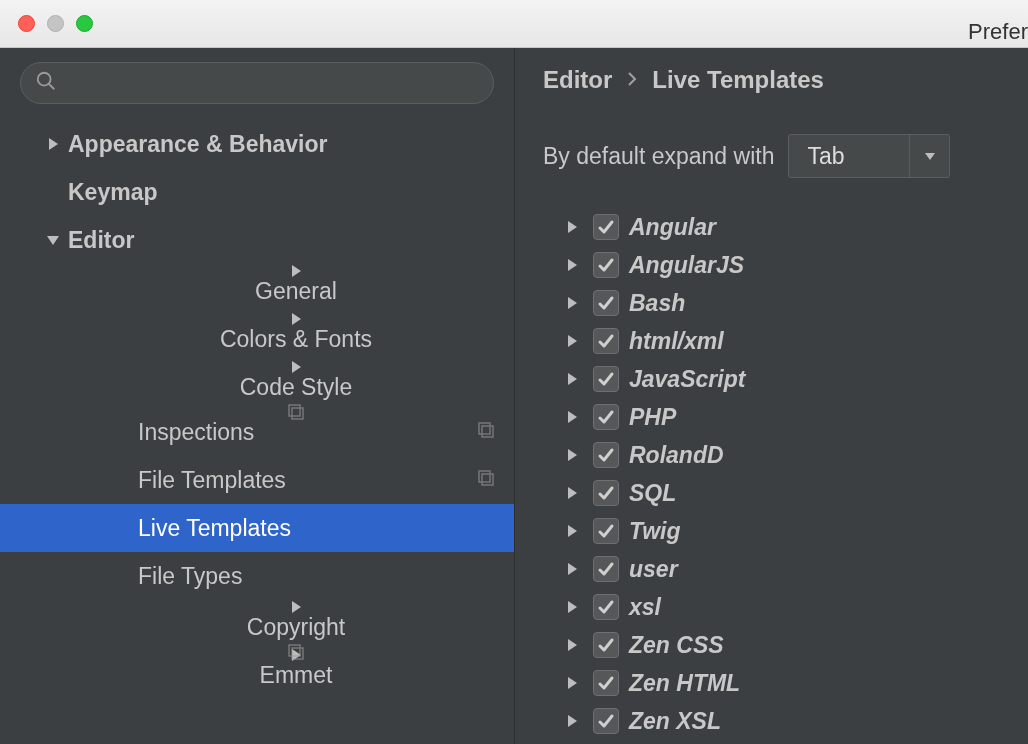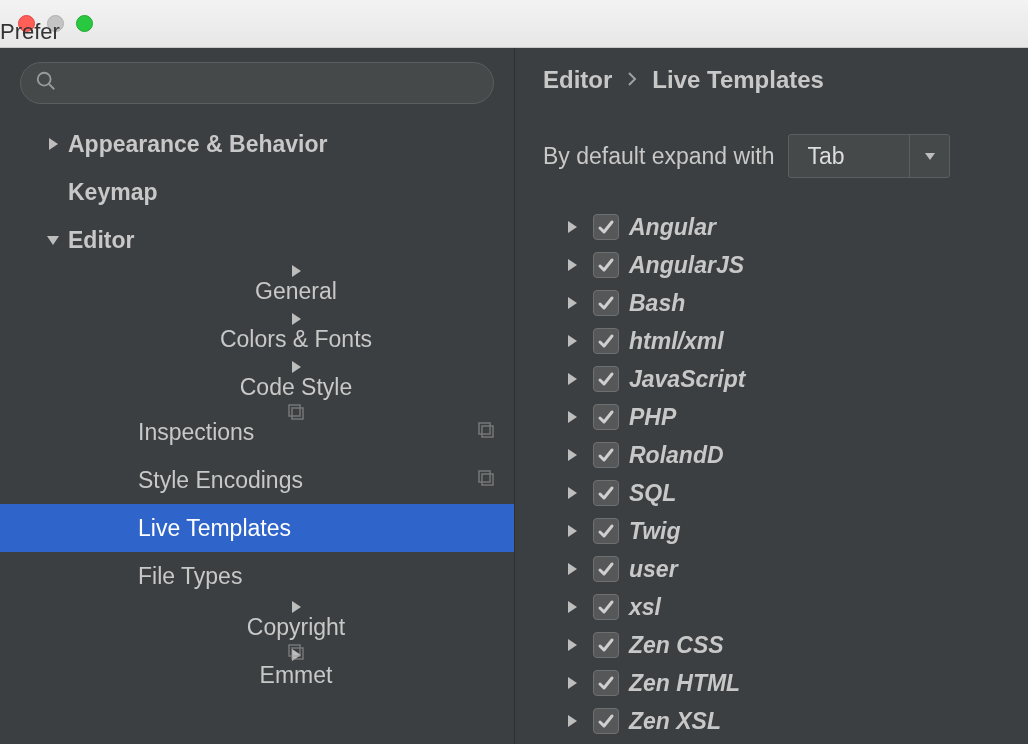--- a/index.html
+++ b/index.html
@@ -19,21 +19,21 @@
     align-items: center;
     padding: 0 18px;
     position: relative;
   }
   .traffic-lights { display: flex; gap: 12px; }
   .tl { width: 17px; height: 17px; border-radius: 50%; }
   .tl-close { background: #ff5f57; border: 1px solid #e24640; }
   .tl-min   { background: #c4c4c4; border: 1px solid #b0b0b0; }
   .tl-zoom  { background: #28c940; border: 1px solid #1fa82f; }
   .win-title {
-    position: absolute; left: 0; right: 8px; 
+    position: absolute; left: 0; right: 0; text-align: right;
     padding-right: 0px;
     color: #333; font-size: 22px;
     pointer-events: none;
     margin-top: 16px;
   }
 
   .content {
     display: flex;
     height: calc(100% - 48px);
     background: #3c3f41;
@@ -210,21 +210,21 @@
         <div class="tree-row indent-2">
           <span class="arrow"></span>
           <span class="label">Inspections</span>
           <span class="badge"><svg width="20" height="20" viewBox="0 0 20 20" fill="none" stroke="#9a9a9a" stroke-width="1.5">
               <rect x="3" y="3" width="11" height="11"></rect>
               <rect x="6" y="6" width="11" height="11"></rect>
             </svg></span>
         </div>
         <div class="tree-row indent-2">
           <span class="arrow"></span>
-          <span class="label">Style Encodings</span>
+          <span class="label">File Templates</span>
           <span class="badge"><svg width="20" height="20" viewBox="0 0 20 20" fill="none" stroke="#9a9a9a" stroke-width="1.5">
               <rect x="3" y="3" width="11" height="11"></rect>
               <rect x="6" y="6" width="11" height="11"></rect>
             </svg></span>
         </div>
         <div class="tree-row indent-2 selected">
           <span class="arrow"></span>
           <span class="label">Live Templates</span>
         </div>
         <div class="tree-row indent-2">

